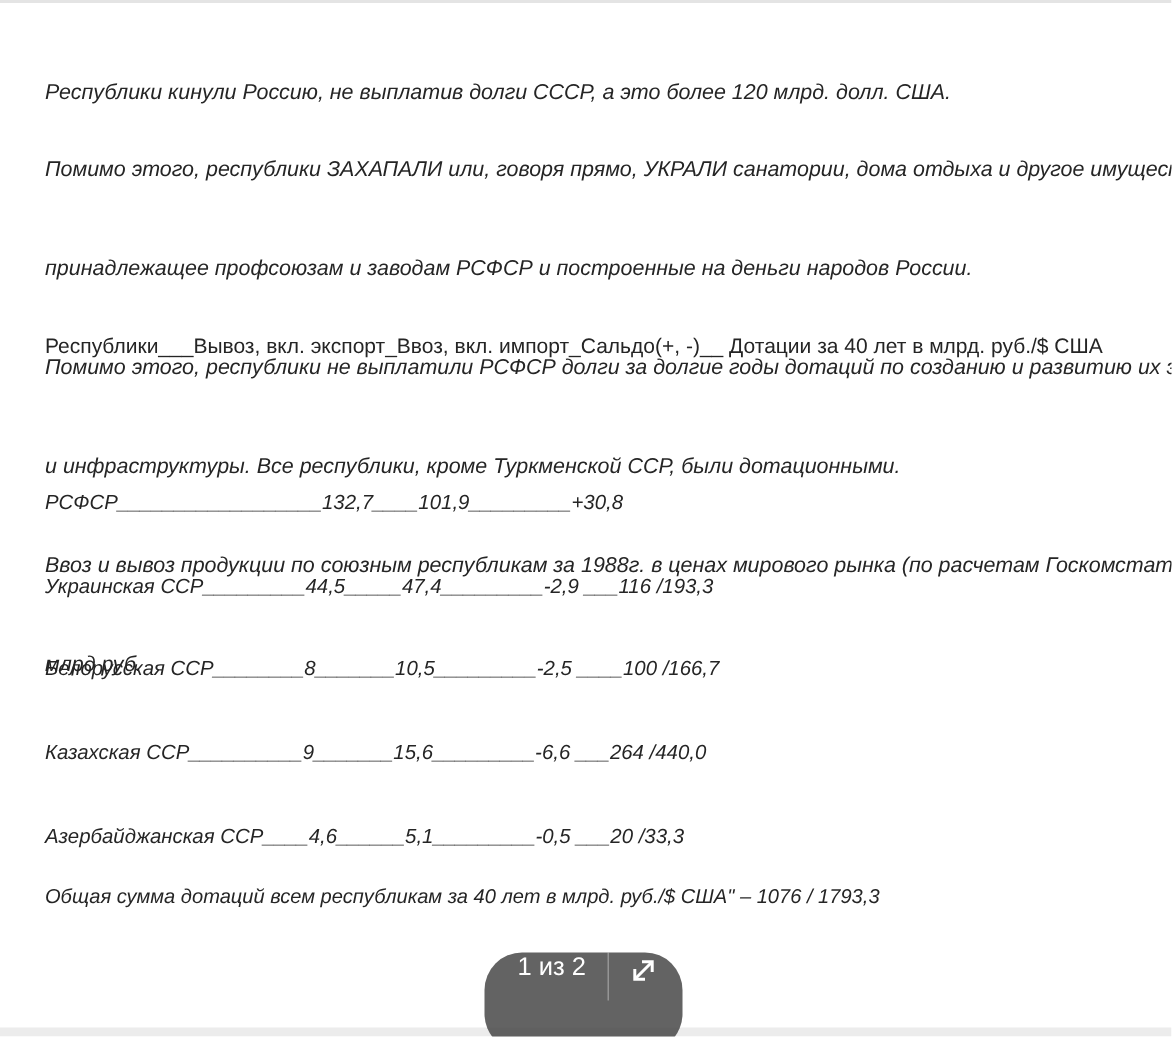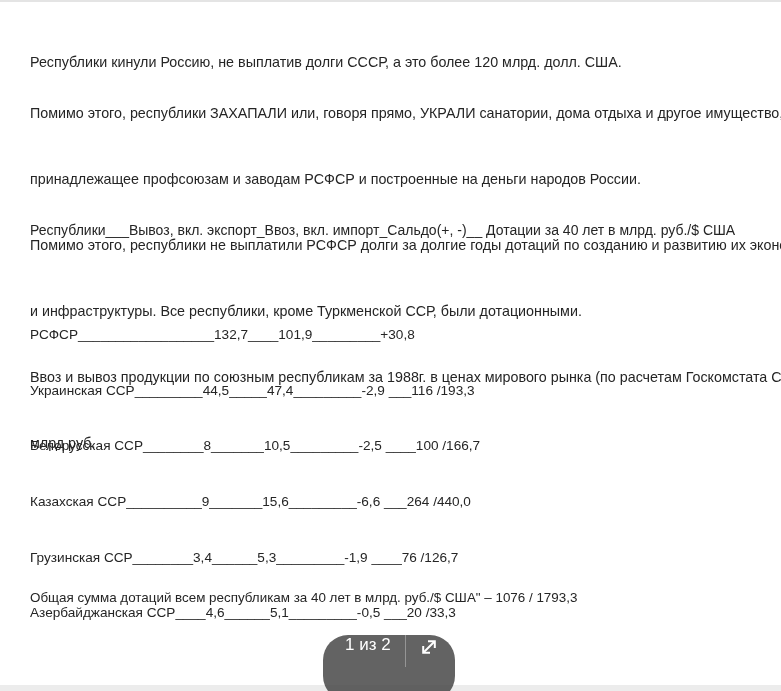--- a/index.html
+++ b/index.html
@@ -9,21 +9,21 @@
     font-family: "Liberation Sans", sans-serif;
     color: #252525;
     position: relative;
     overflow: hidden;
   }
   .edge-bar { position: absolute; left: 0; right: 0; background: #e9e9e9; }
   .edge-top { top: 0; height: 2px; background: #e4e4e4; }
   .edge-bottom { bottom: 0; height: 6px; background: #ececec; }
 
   .block { position: absolute; left: 30px; right: 10px; white-space: pre; }
-  .line { white-space: pre; }
+  .line { white-space: pre; font-style: italic; }
 
   .para-lead { top: 7px; font-size: 14.3px; line-height: 22px; }
   .para-body { top: 58px; font-size: 14.3px; line-height: 22px; }
   .tbl-header { top: 220px; font-size: 14px; line-height: 20px; }
   .tbl-rows { top: 289px; font-size: 13.6px; line-height: 18.55px; }
   .para-footer { top: 552px; font-size: 13.4px; line-height: 18.6px; }
 
   .pager-badge {
     position: absolute;
     left: 323px; top: 635px;
@@ -70,21 +70,20 @@
   <div class="line">млрд руб.</div>
 </div>
 
 <div class="block tbl-header">Республики___Вывоз, вкл. экспорт_Ввоз, вкл. импорт_Сальдо(+, -)__ Дотации за 40 лет в млрд. руб./$ США</div>
 
 <div class="block tbl-rows">
   <div class="line">РСФСР__________________132,7____101,9_________+30,8</div>
   <div class="line">Украинская ССР_________44,5_____47,4_________-2,9 ___116 /193,3</div>
   <div class="line">Белорусская ССР________8_______10,5_________-2,5 ____100 /166,7</div>
   <div class="line">Казахская ССР__________9_______15,6_________-6,6 ___264 /440,0</div>
-  <div class="line">Грузинская ССР________3,4______5,3_________-1,9 ____76 /126,7</div>
   <div class="line">Азербайджанская ССР____4,6______5,1_________-0,5 ___20 /33,3</div>
   
   
   
   
   
   
   
 </div>
 

